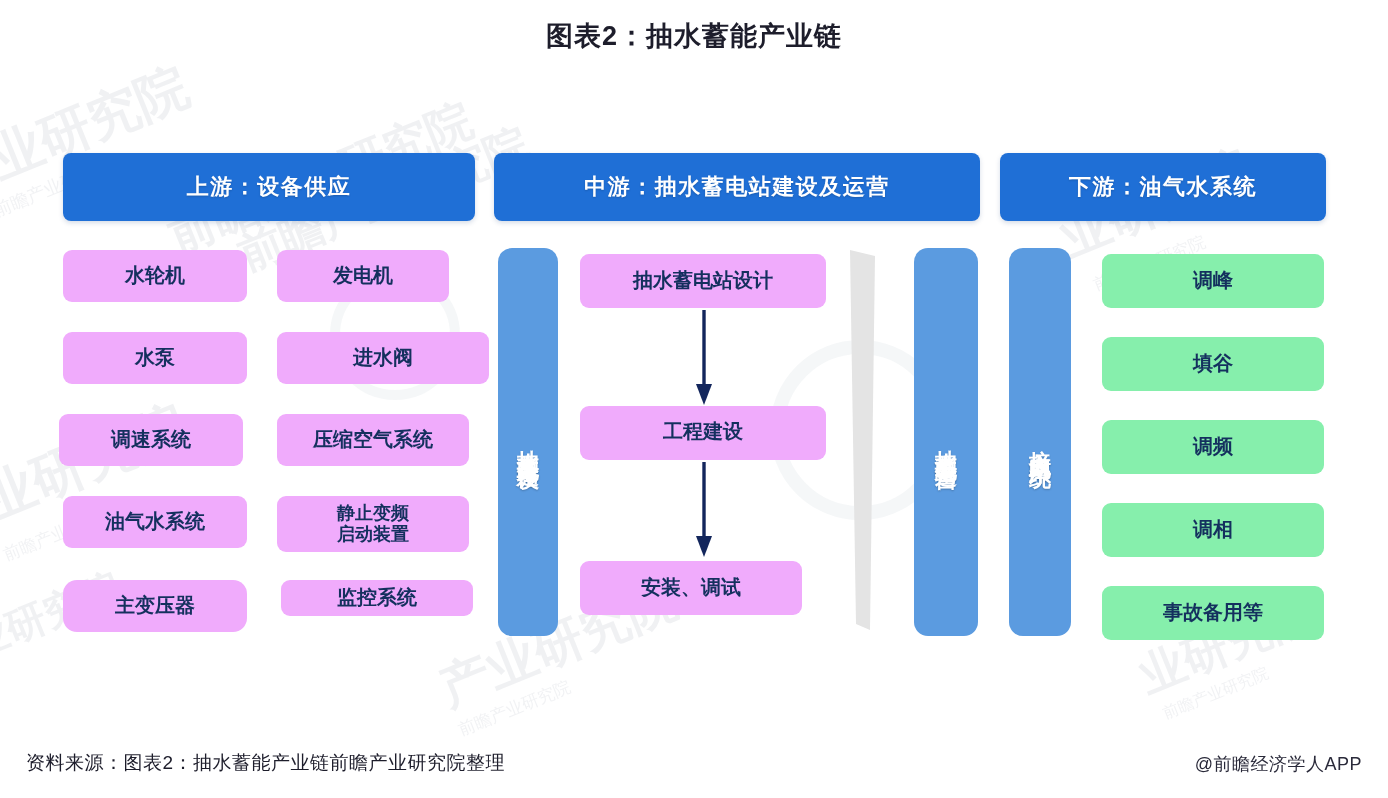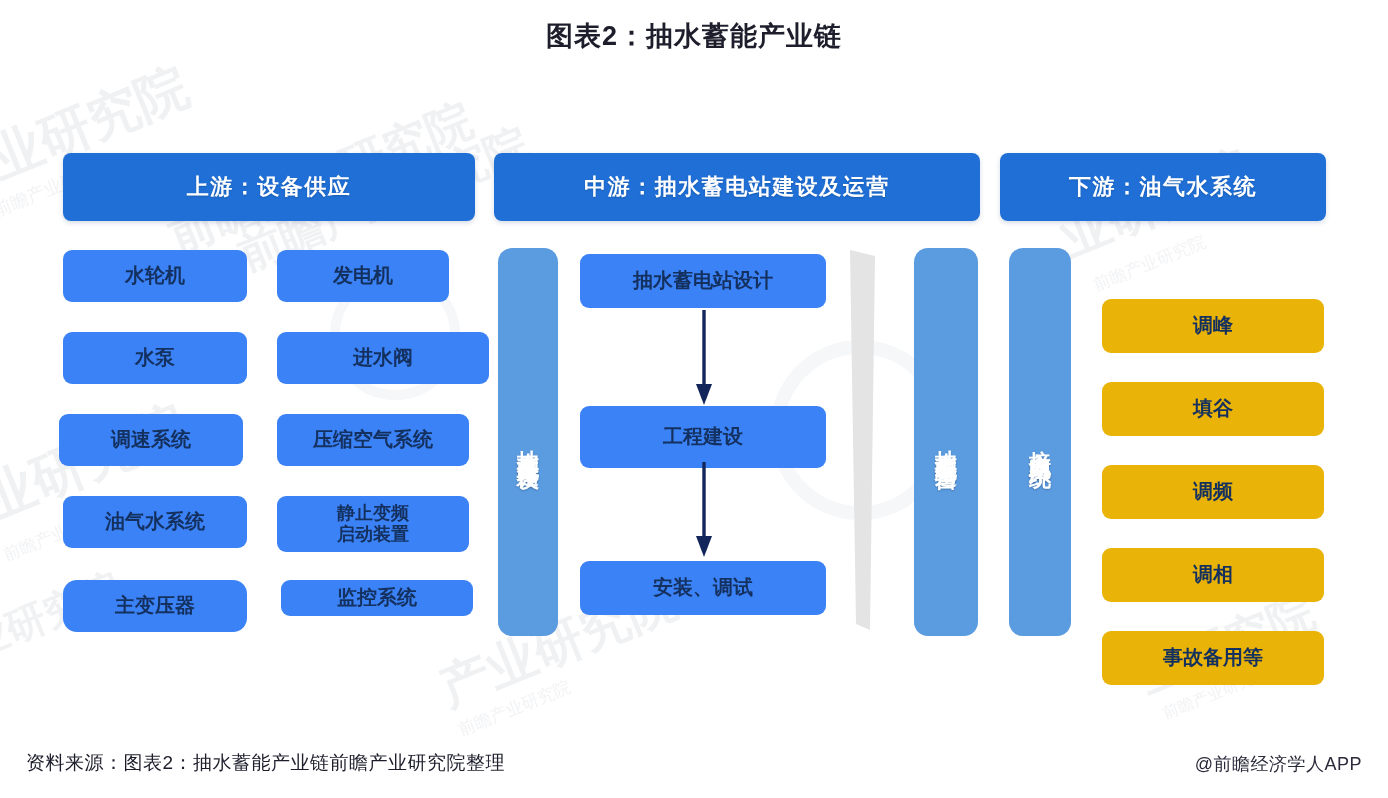--- a/index.html
+++ b/index.html
@@ -80,22 +80,22 @@
     color: #14305e;
     font-size: 20px;
     font-weight: 700;
     display: flex;
     align-items: center;
     justify-content: center;
     text-align: center;
     line-height: 1.18;
     z-index: 2;
   }
-  .cell.lite   { background: #eab308; margin-top: 45px; }
-  .cell.mid    { background: #3b82f6; }
+  .cell.lite   { background: #86efac; }
+  .cell.mid    { background: #f0abfc; }
 
   .vbar {
     position: absolute;
     border-radius: 14px;
     background: #5b9be0;
     color: #ffffff;
     font-size: 22px;
     font-weight: 700;
     display: flex;
     align-items: center;
@@ -195,28 +195,28 @@
 
 <div class="vbar" style="left:914px; top:248px; width:64px; height:388px;">抽水蓄电站运营</div>
 
 <div class="cell mid" style="left:580px; top:254px; width:246px; height:54px;">抽水蓄电站设计</div>
 
 <svg class="arrow" style="left:693px; top:310px;" width="22" height="96" viewBox="0 0 22 96">
   <line x1="11" y1="0" x2="11" y2="78" stroke="#13265c" stroke-width="3.4"></line>
   <polygon points="11,95 3,74 19,74" fill="#13265c"></polygon>
 </svg>
 
-<div class="cell mid" style="left:580px; top:406px; width:246px; height:62px;">工程建设</div>
+<div class="cell mid" style="left:580px; top:406px; width:246px; height:54px;font-family:Liberation Mono, monospace;">工程建设</div>
 
 <svg class="arrow" style="left:693px; top:462px;" width="22" height="96" viewBox="0 0 22 96">
   <line x1="11" y1="0" x2="11" y2="78" stroke="#13265c" stroke-width="3.4"></line>
   <polygon points="11,95 3,74 19,74" fill="#13265c"></polygon>
 </svg>
 
-<div class="cell mid" style="left:580px; top:561px; width:246px; height:54px;">安装、调试</div>
+<div class="cell mid" style="left:580px; top:561px; width:222px; height:54px;">安装、调试</div>
 
 <div class="hdr" style="left:1000px; top:153px; width:326px; height:68px;">下游：油气水系统</div>
 
 <div class="vbar" style="left:1009px; top:248px; width:62px; height:388px;">接入电网系统</div>
 
 <div class="cell lite" style="left:1102px; top:254px; width:222px; height:54px;">调峰</div>
 <div class="cell lite" style="left:1102px; top:337px; width:222px; height:54px;">填谷</div>
 <div class="cell lite" style="left:1102px; top:420px; width:222px; height:54px;">调频</div>
 <div class="cell lite" style="left:1102px; top:503px; width:222px; height:54px;">调相</div>
 <div class="cell lite" style="left:1102px; top:586px; width:222px; height:54px;">事故备用等</div>

